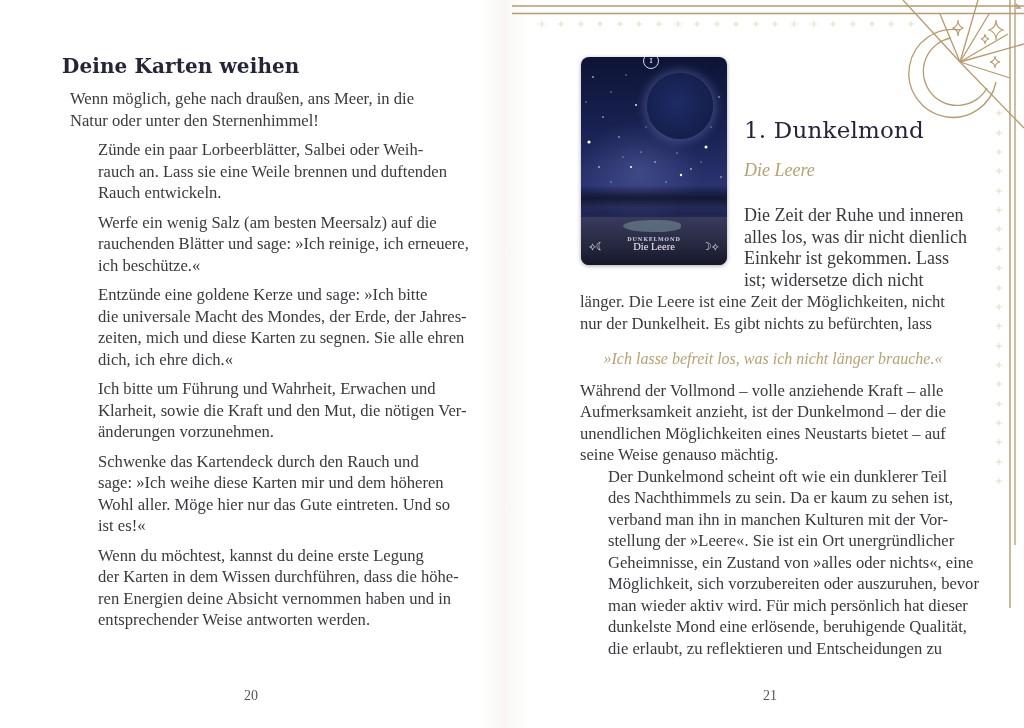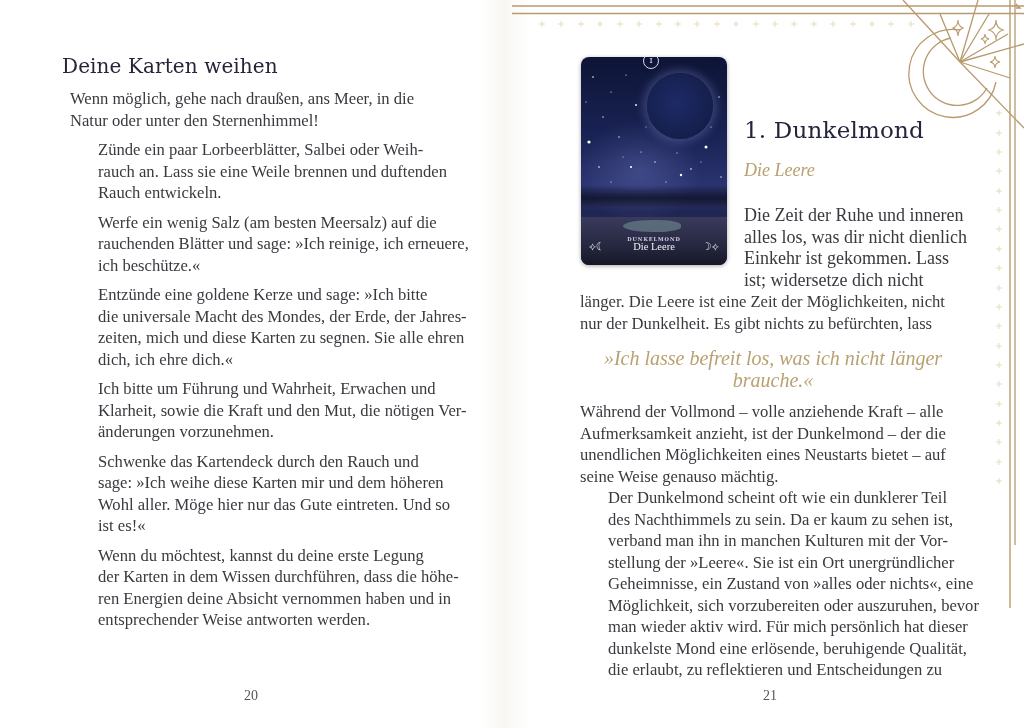--- a/index.html
+++ b/index.html
@@ -22,21 +22,21 @@
     .gutter {
       position: absolute; left: 482px; top: 0; width: 50px; height: 728px;
       background: linear-gradient(to right, #ffffff 0%, #f7f6f3 45%, #fafaf8 60%, #ffffff 100%);
     }
     .left-text {
       position: absolute; left: 62px; top: 52px; width: 390px;
       font-family: "Liberation Serif", "DejaVu Serif", serif;
       font-size: 16.6px; line-height: 21.5px; color: #3a393f;
     }
     .left-text h2 {
-      margin: 0; font-weight: normal; font-size: 20px; line-height: 28px; color: #25253a;
+      margin: 0; font-weight: bold; font-size: 20px; line-height: 28px; color: #25253a;
       font-family: "DejaVu Serif", serif; letter-spacing: 0.1px;
     }
     .left-text p { margin: 8px; text-align: justify; hyphens: manual; }
     .left-text p.first { text-indent: 0; }
     .left-text p.ind { text-indent: 28px; }
     .page-num {
       position: absolute; top: 688px; font-size: 14px; color: #555;
       font-family: "Liberation Serif", serif;
     }
 
@@ -100,21 +100,21 @@
     }
     .wrap-text p { margin: 0; }
     .right-text {
       position: absolute; left: 580px; top: 291px; width: 386px;
       font-family: "Liberation Serif", serif; font-size: 16.6px; line-height: 21.5px; color: #3a393f;
     }
     .right-text p { margin: 0; text-align: justify; }
     .right-text p.ind { text-indent: 28px; }
     .quote {
       margin: 14px 0 10px 0 !important; text-align: center !important;
-      font-style: italic; color: #b8a171; font-size: 20px;
+      font-style: italic; color: #b8a171; font-size: 16px;
     }
     .line { display: block; white-space: nowrap; }
 
     
     .deco { position: absolute; left: 0; top: 0; width: 1024px; height: 728px; pointer-events: none; }
   </style>
 </head>
 <body>
 
 <div class="spread">

